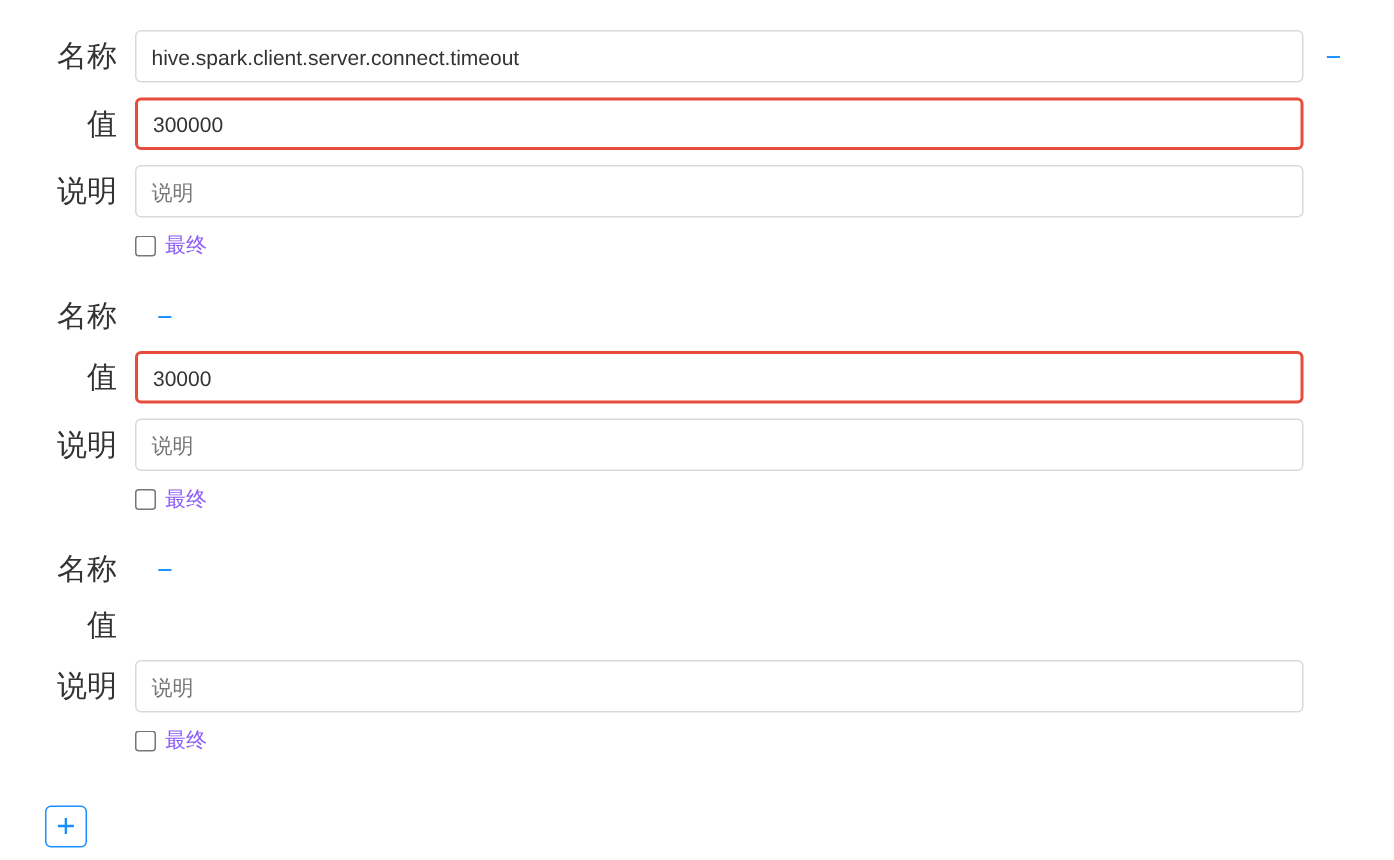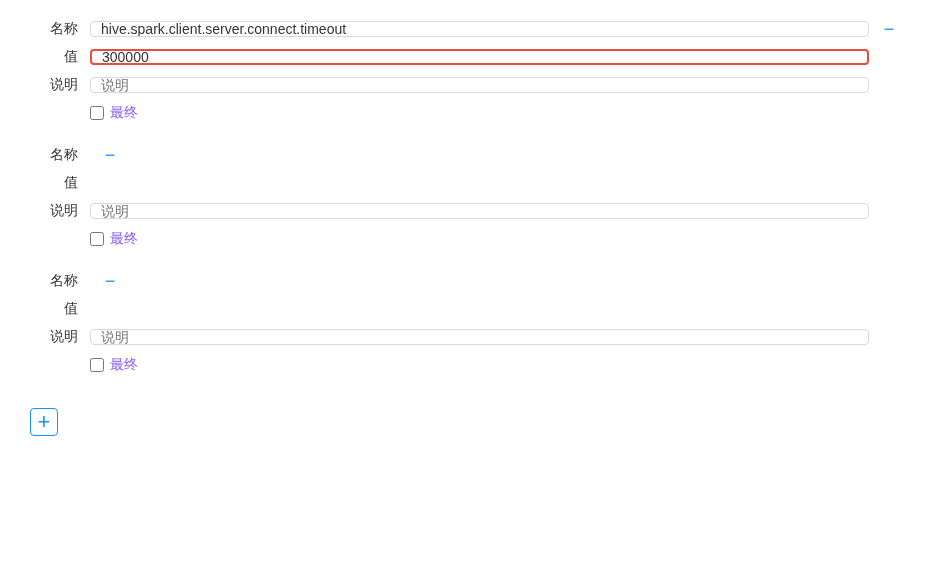--- a/index.html
+++ b/index.html
@@ -26,34 +26,34 @@
 
     .config-row {
       display: flex;
       align-items: center;
       margin-bottom: 10px;
     }
 
     .config-label {
       width: 60px;
       color: #333;
-      font-size: 14px;
+      font-size: 20px;
       flex-shrink: 0;
       text-align: right;
       padding-right: 12px;
     }
 
     .config-input-wrap {
       flex: 1;
       position: relative;
     }
 
     .config-input {
       width: 100%;
-      height: 16px;
+      height: 35px;
       border: 1px solid #d9d9d9;
       border-radius: 4px;
       padding: 4px 10px;
       font-size: 14px;
       color: #333;
       outline: none;
     }
 
     .minus-btn {
       margin-left: 10px;
@@ -132,20 +132,21 @@
         <span class="final-label">最终</span>
       </div>
     </div>
     <div class="config-block">
       <div class="config-row">
         <span class="config-label">名称</span>
         <span class="minus-btn">−</span>
       </div>
       <div class="config-row">
         <span class="config-label">值</span>
+        <div class="config-input-wrap"><input type="text" class="config-input value-input-highlighted" value="30000" style=""></div>
         <span class="spacer"></span>
       </div>
       <div class="config-row">
         <span class="config-label">说明</span>
         <div class="config-input-wrap"><input type="text" class="config-input" placeholder="说明" style=""></div>
         <span class="spacer"></span>
       </div>
       <div class="final-row">
         <input type="checkbox" class="final-checkbox" style="">
         <span class="final-label">最终</span>

